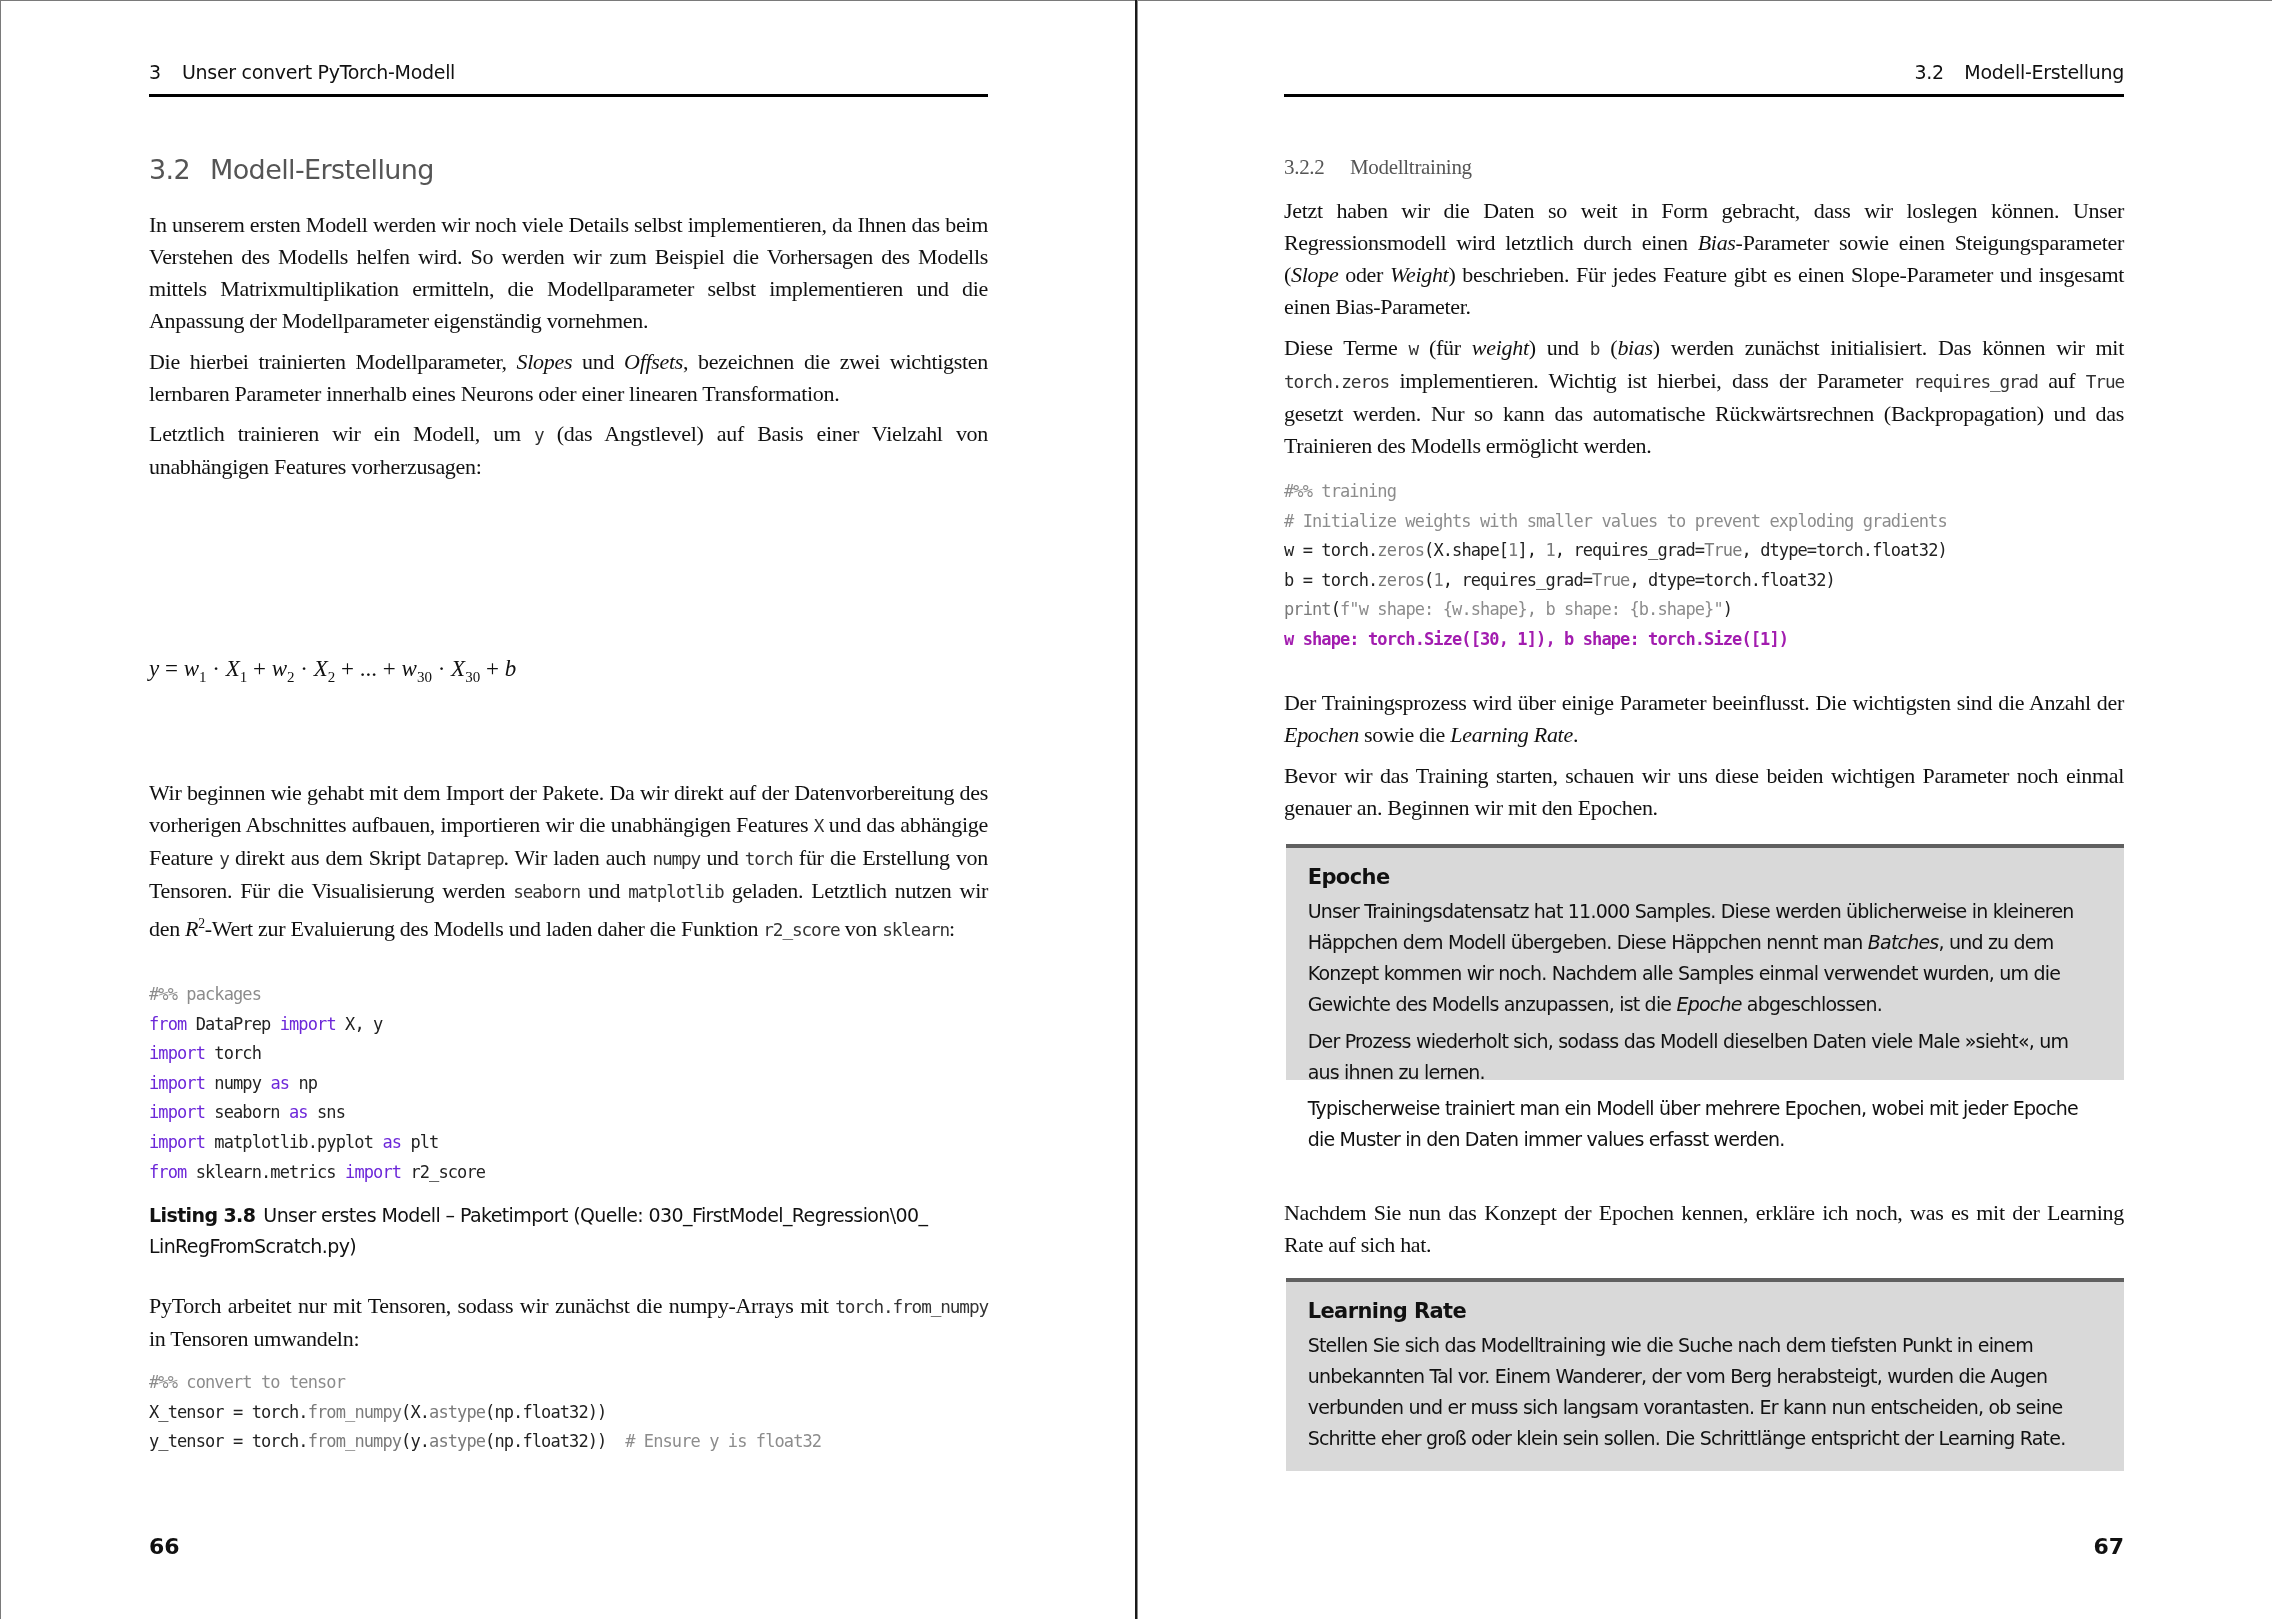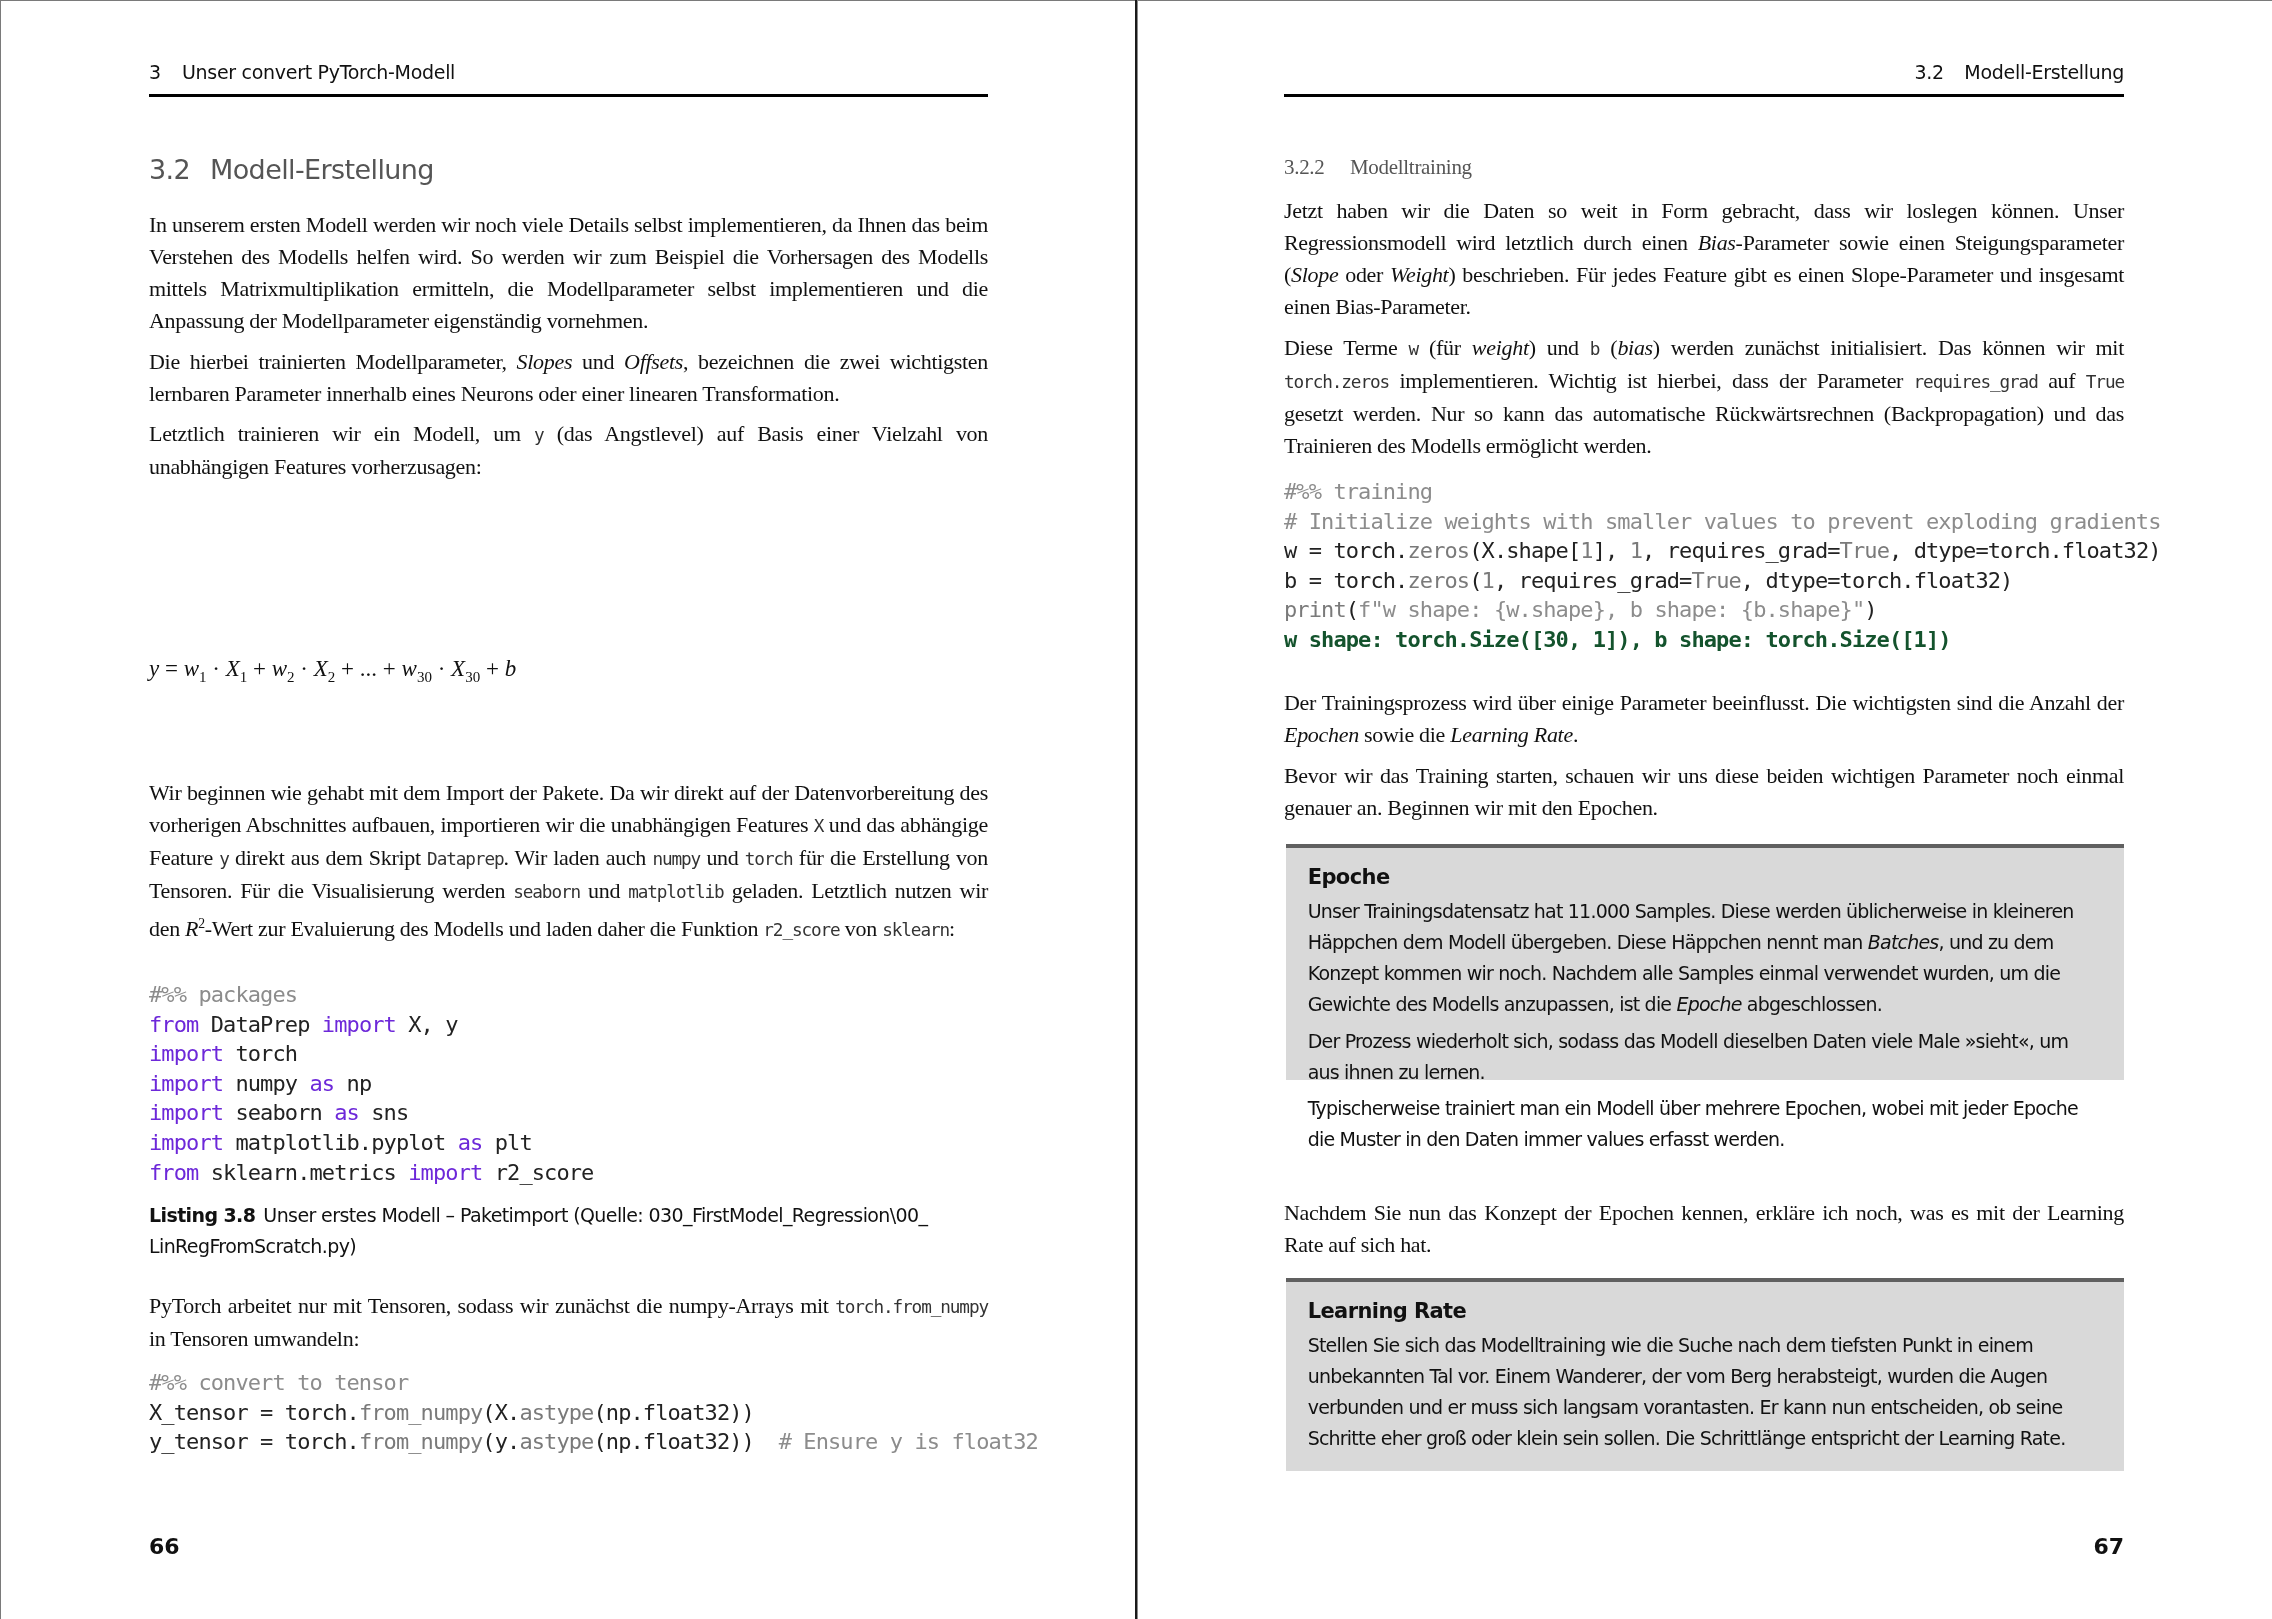--- a/index.html
+++ b/index.html
@@ -19,25 +19,25 @@
   .h2 { font-family:"DejaVu Sans", sans-serif; font-size:27px; color:#555555; top:154px; letter-spacing:-0.6px; }
   .h2 .num { display:inline-block; width:61px; }
   .h3 { font-family:"DejaVu Sans", sans-serif; font-size:21px; color:#555555; letter-spacing:-0.3px; }
   .h3 .num { display:inline-block; width:66px; }
   .body { font-family:"Liberation Serif", serif; font-size:22px; line-height:32px; color:#111; text-align:justify; hyphens:manual; letter-spacing:-0.3px; }
   .body p { margin:0 0 8.6px 0; }
   .body em { font-style:italic; }
   .mono { font-family:"DejaVu Sans Mono", monospace; font-size:17.7px; letter-spacing:-1.1px; color:#333; }
   .formula { font-family:"Liberation Serif", serif; font-style:italic; font-size:23px; color:#111; }
   .formula sub { font-style:normal; font-size:15px; }
-  .code { font-family:"DejaVu Sans Mono", monospace; font-size:22px; line-height:29.6px; color:#222; white-space:pre; letter-spacing:-0.9px; }
+  .code { font-family:"DejaVu Sans Mono", monospace; font-size:17px; line-height:29.6px; color:#222; white-space:pre; letter-spacing:-0.9px; }
   .code .c { color:#8c8c8c; }
   .code .k { color:#6d28d9; }
   .code .f { color:#7a7a7a; }
-  .code .out { font-weight:bold; color:#14532d; }
+  .code .out { font-weight:bold; color:#a21caf; }
   .caption { font-family:"DejaVu Sans", sans-serif; font-size:19px; line-height:31px; color:#111; letter-spacing:-0.6px; }
   .caption b { font-weight:bold; margin-right:8px; }
   .pagenum { font-family:"DejaVu Sans", sans-serif; font-weight:bold; font-size:22px; top:1534px; color:#111; }
   .right .pagenum { text-align:right; }
   .box { position:absolute; left:1.7px; right:0; background:#d9d9d9; border-top:4.6px solid #606060; padding:12.6px 22px 10.3px 22px; box-sizing:border-box; }
   .box-title { font-family:"DejaVu Sans", sans-serif; font-weight:bold; font-size:21px; color:#111; line-height:32px; margin-bottom:3.4px; letter-spacing:-0.6px; }
   .box-body { font-family:"DejaVu Sans", sans-serif; font-size:19px; line-height:31px; color:#111; letter-spacing:-0.8px; }
   .box-body p { margin:0 0 5.7px 0; }
 </style>
 </head>

